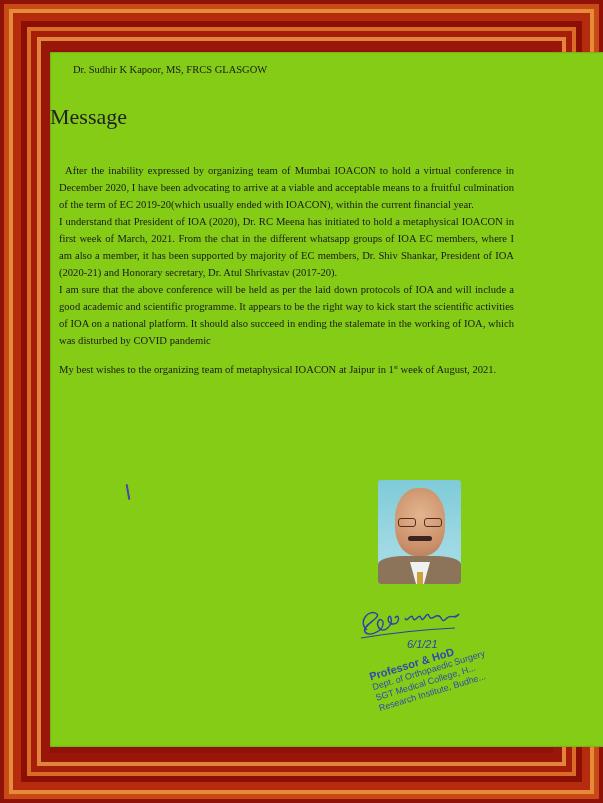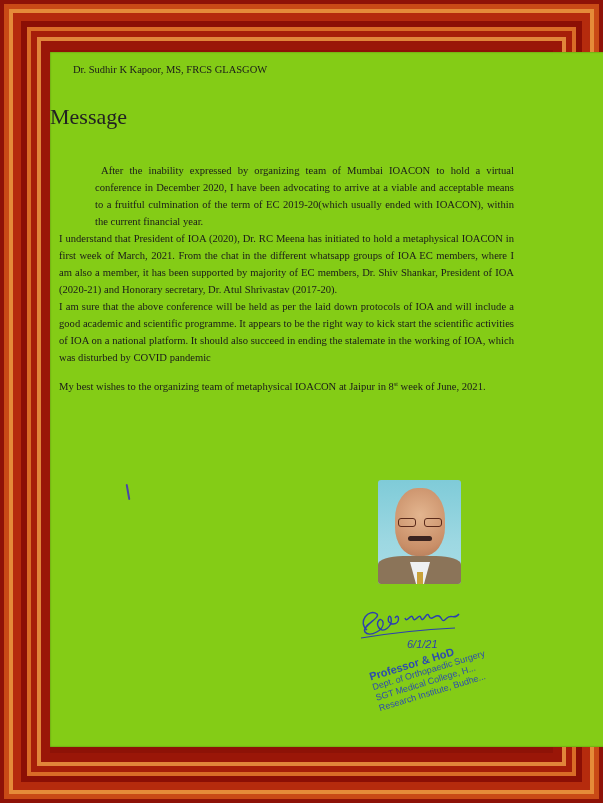--- a/index.html
+++ b/index.html
@@ -22,21 +22,21 @@
   .r9 { left: 41px; top: 41px; width: 521px; height: 721px; border: 9px solid #9a1608; }
   .paper {
     position: absolute; left: 50px; top: 52px; width: 578px; height: 695px;
     background: #84cc16; box-shadow: inset 0 0 2px rgba(0,0,0,0.4);
     font-family: "Liberation Serif", serif; color: #1a1a1a;
   }
   .author { position: absolute; left: 23px; top: 12px; font-size: 10.5px; line-height: 12px; }
   .title { position: absolute; left: 0; width: 100%; top: 52px; text-align: left; font-size: 22px; color: #222; }
   .body { position: absolute; left: 9px; width: 455px; top: 110px; font-size: 10.6px; line-height: 17px; text-align: justify; }
   .body p { margin: 0; }
-  .body p.indent { text-indent: 6px; margin-left: 36px; }
+  .body p.indent { text-indent: 6px; }
   .body p.gap { margin-top: 12px; }
   sup { font-size: 6px; vertical-align: 4px; line-height: 0; }
   .mark { position: absolute; left: 77px; top: 432px; width: 2px; height: 16px; background: #4a44a8; transform: rotate(-10deg); border-radius: 1px; }
   .photo {
     position: absolute; left: 328px; top: 428px; width: 83px; height: 104px;
     background: linear-gradient(180deg, #7fcbd8 0%, #9dd8e2 60%, #a9dde6 100%);
     border-radius: 3px; overflow: hidden;
   }
   .photo .head { position: absolute; left: 17px; top: 8px; width: 50px; height: 68px; border-radius: 45% 45% 42% 42%; background: radial-gradient(circle at 50% 40%, #e3b58f 0%, #c98f68 70%, #b07755 100%); }
   .photo .glasses { position: absolute; left: 20px; top: 38px; width: 44px; height: 9px; }
@@ -73,21 +73,21 @@
   <div class="author">
     <div>Dr. Sudhir K Kapoor, MS, FRCS GLASGOW</div>
   </div>
 
   <div class="title">Message</div>
 
   <div class="body">
     <p class="indent">After the inability expressed by organizing team of Mumbai IOACON to hold a virtual conference in December 2020, I have been advocating to arrive at a viable and acceptable means to a fruitful culmination of the term of  EC 2019-20(which usually ended with IOACON), within the current financial year.</p>
     <p>I understand that President of IOA (2020), Dr. RC Meena has initiated to hold a metaphysical IOACON in first week of March, 2021. From the chat in the different whatsapp groups of IOA EC members, where I am also a member, it has been supported by majority of EC members, Dr. Shiv Shankar, President of IOA (2020-21) and Honorary secretary, Dr. Atul Shrivastav (2017-20).</p>
     <p>I am sure that the above conference will be held as per the laid down protocols of IOA and will include a good academic and scientific programme. It appears to be the right way to kick start the scientific activities of IOA on a national platform. It should also succeed in ending the stalemate in the working of IOA, which was disturbed by COVID pandemic</p>
-    <p class="gap"><span>My best wishes to the organizing team of metaphysical IOACON at Jaipur in 8</span><sup>st</sup><span> week of June, 2021.</span></p>
+    <p class="gap"><span>My best wishes to the organizing team of metaphysical IOACON at Jaipur in 1</span><sup>st</sup><span> week of August, 2021.</span></p>
   </div>
 
   <div class="mark"></div>
 
   <div class="photo">
     <div class="suit"></div>
     <div class="shirt"></div>
     <div class="tie"></div>
     <div class="head"></div>
     <div class="glasses">

